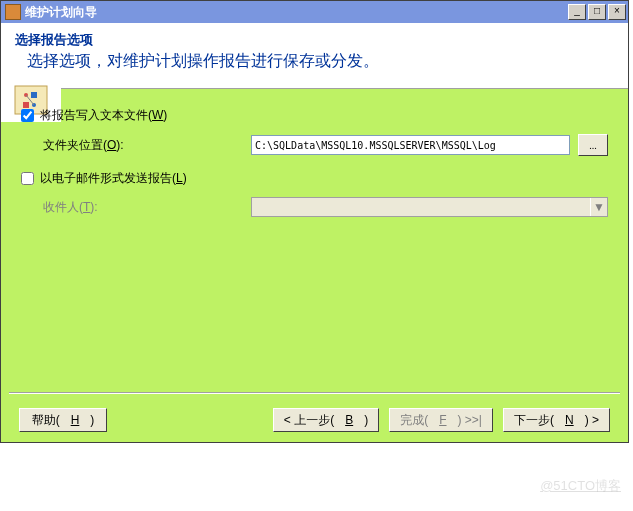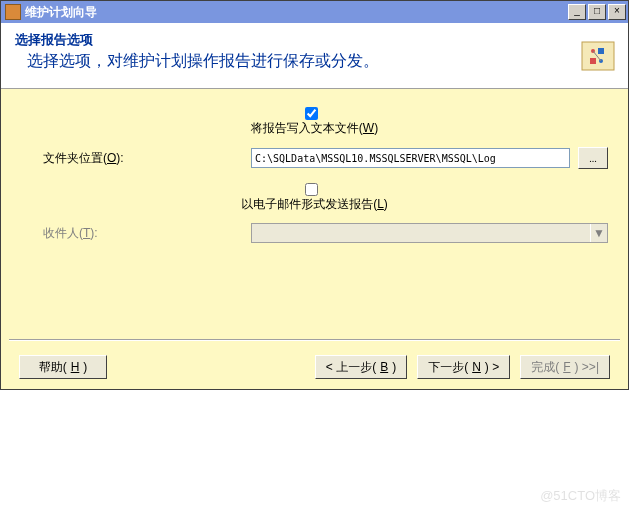--- a/index.html
+++ b/index.html
@@ -9,23 +9,23 @@
     font-family: "Microsoft YaHei", SimSun, Tahoma, sans-serif;
     font-size: 12px;
     background: #fff;
     width: 633px;
     height: 511px;
     overflow: hidden;
     position: relative;
   }
   .window {
     width: 629px;
-    height: 390px;
+    height: 443px;
     border: 1px solid #404040;
-    background: #fef9c3;
+    background: #bef264;
     position: relative;
   }
   .titlebar {
     height: 22px;
     background: linear-gradient(#7A96DF, #7A96DF);
     color: #fff;
     display: flex;
     align-items: center;
     padding: 0 2px 0 4px;
     font-size: 12px;
@@ -58,20 +58,21 @@
     text-align: center;
     color: #000;
     cursor: default;
     font-family: Tahoma, sans-serif;
   }
   .header-panel {
     background: #fff;
     height: 66px;
     display: flex;
     border-bottom: 1px solid #A0A0A0;
+    flex-direction: column;
   }
   .header-text {
     flex: 1;
     padding: 8px 14px 6px 14px;
   }
   .header-title {
     font-size: 13px;
     font-weight: bold;
     color: #003399;
     margin-bottom: 2px;
@@ -92,21 +93,20 @@
   .content {
     padding: 18px 20px 0 20px;
   }
   .row {
     display: flex;
     align-items: center;
     margin-bottom: 14px;
   }
   .checkbox-row {
     margin-bottom: 10px;
-    flex-direction: column;
   }
   .cb {
     width: 13px; height: 13px;
     margin: 0 6px 0 0;
     vertical-align: middle;
   }
   .cb-label {
     color: #000;
   }
   .hotkey { text-decoration: underline; }
@@ -187,33 +187,34 @@
     background: #ECE9D8;
     border: 1px solid #404040;
     border-top-color: #fff;
     border-left-color: #fff;
     font-size: 12px;
     font-family: inherit;
     display: flex;
     align-items: center;
     justify-content: center;
     cursor: default;
-    gap: 4px;
+    gap: 11px;
   }
   .btn.disabled {
     color: #808080;
   }
   .disabled-text { color: #808080; }
   .watermark {
     position: absolute;
     right: 12px;
-    bottom: 6px;
+    bottom: 16px;
     font-size: 13px;
     color: rgba(0,0,0,0.12);
     pointer-events: none;
+    text-decoration: underline;
   }
 </style>
 </head>
 <body>
 
 <div class="window">
 
   <div class="titlebar">
     <span class="app-icon"></span>
     <span class="title-text">维护计划向导</span>
@@ -284,27 +285,27 @@
       <span>帮助(</span>
         <span class="hotkey">H</span>
         <span>)</span>
     </div>
     <div class="spacer"></div>
     <div class="btn">
       <span>&lt; 上一步(</span>
         <span class="hotkey">B</span>
         <span>)</span>
     </div>
+    <div class="btn disabled">
+      <span>完成(</span>
+        <span class="hotkey">F</span>
+        <span>) &gt;&gt;|</span>
+    </div>
     <div class="btn">
       <span>下一步(</span>
         <span class="hotkey">N</span>
         <span>) &gt;</span>
     </div>
-    <div class="btn disabled">
-      <span>完成(</span>
-        <span class="hotkey">F</span>
-        <span>) &gt;&gt;|</span>
-    </div>
   </div>
 
 </div>
 
 <div class="watermark">@51CTO博客</div>
 
 </body></html>

